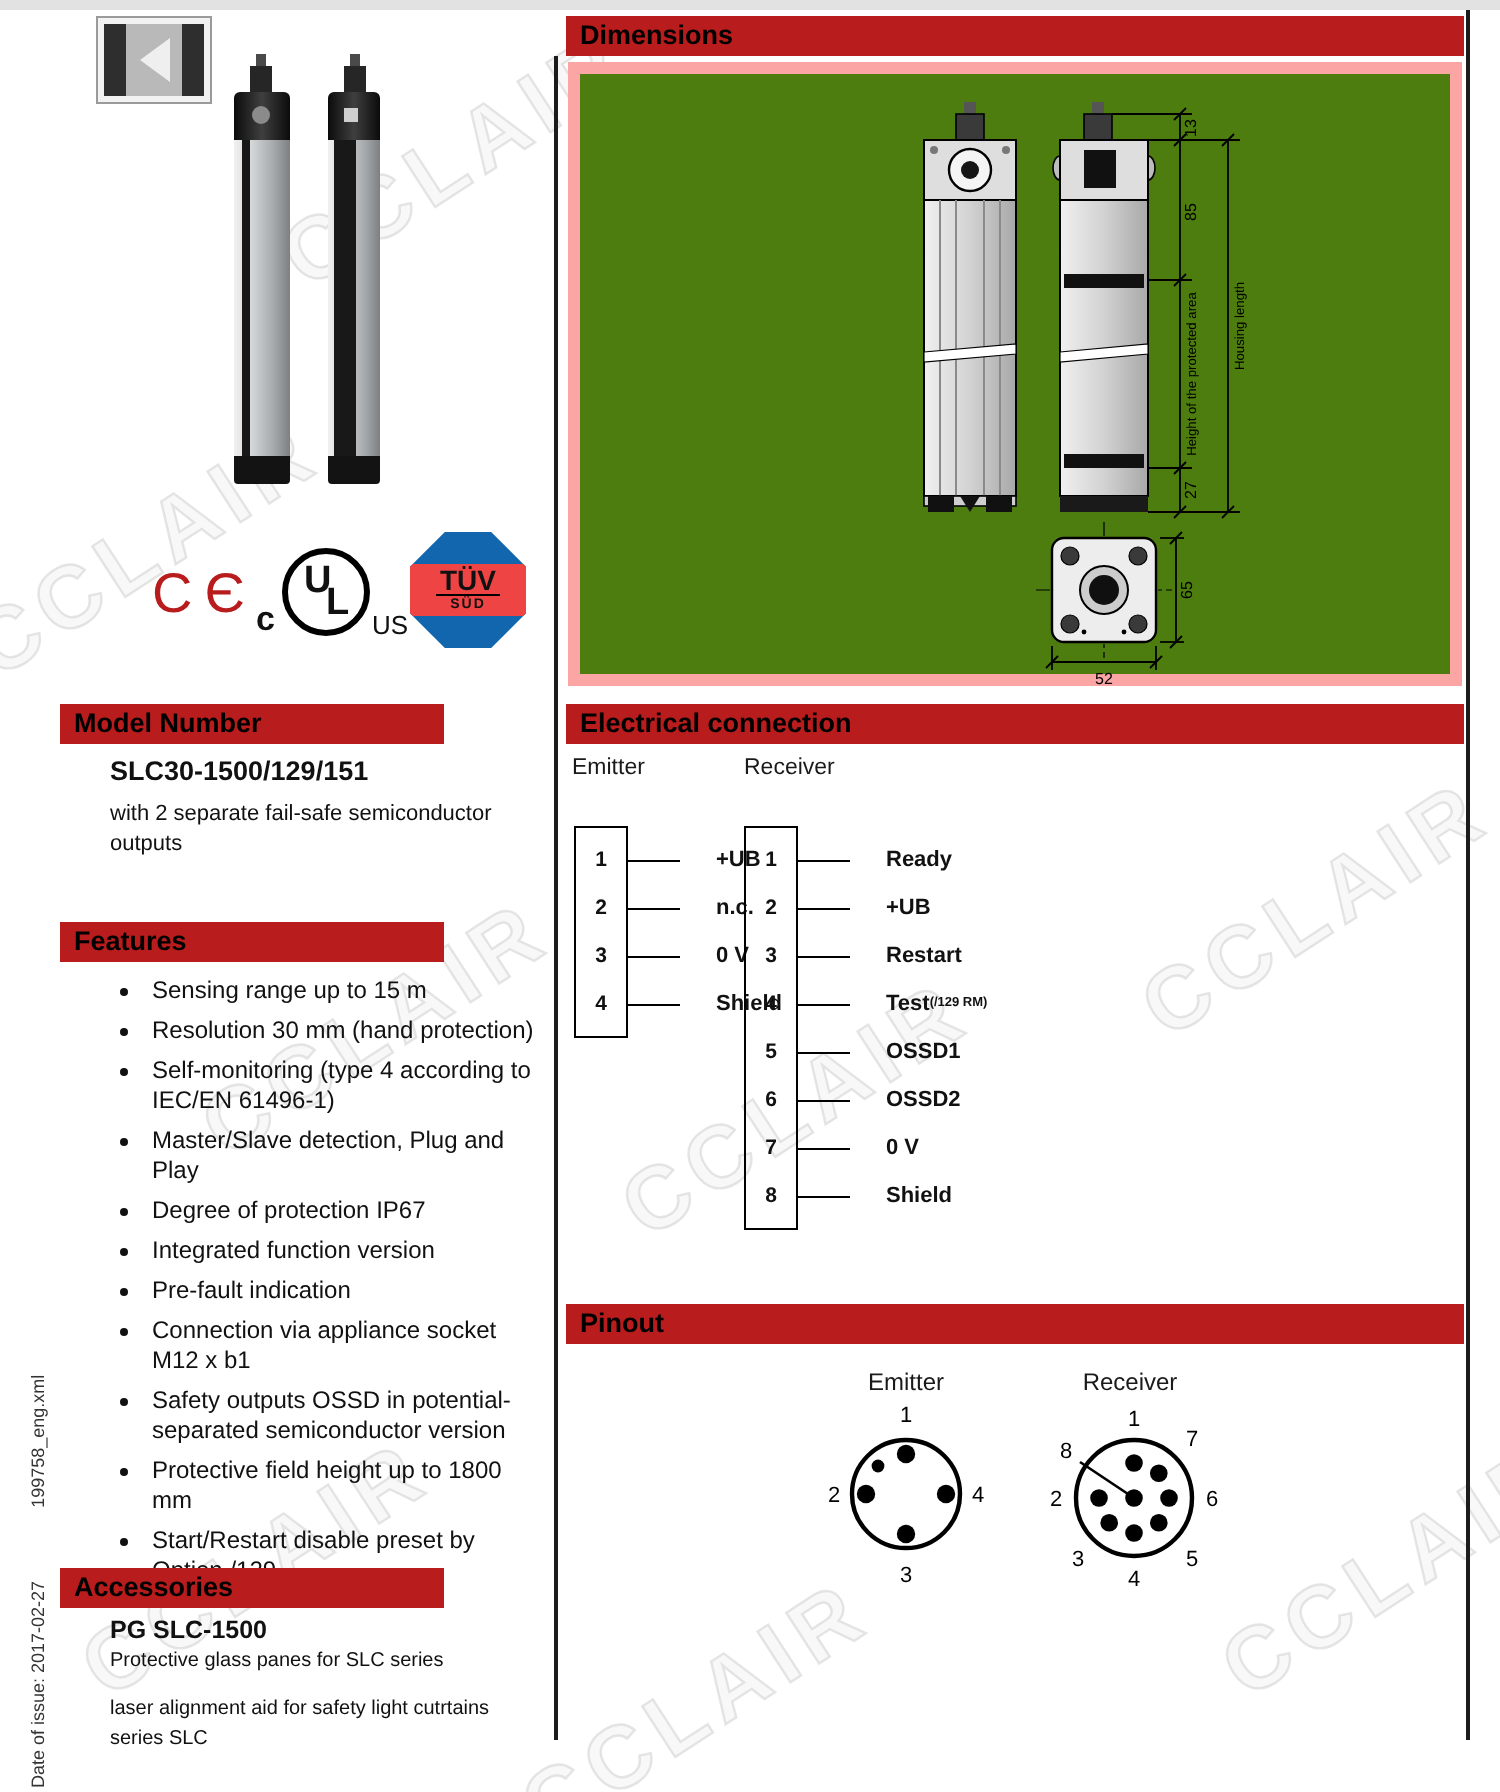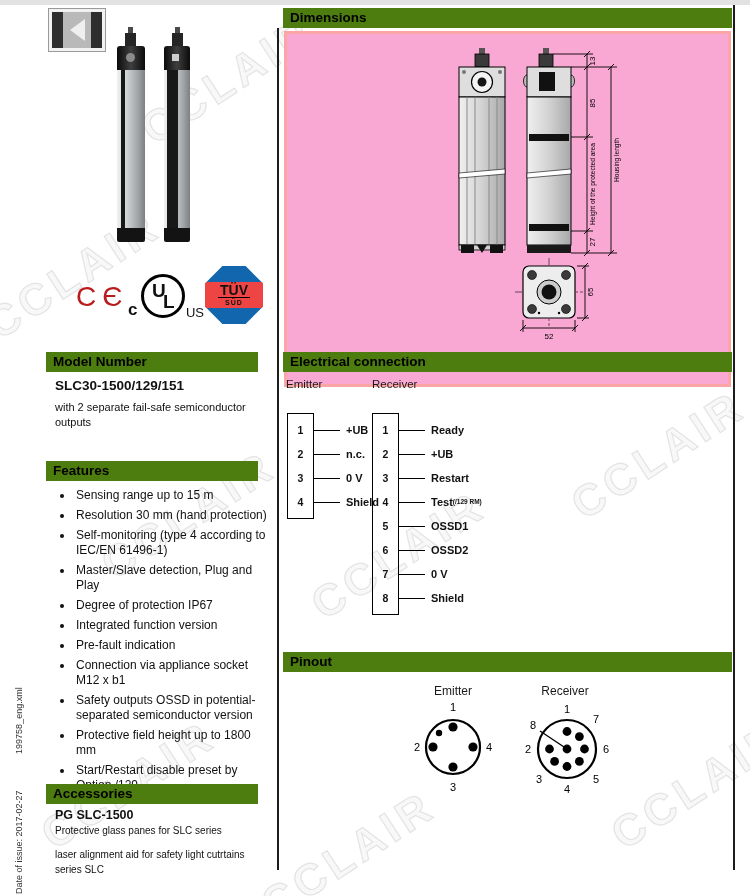--- a/index.html
+++ b/index.html
@@ -13,23 +13,23 @@
   .vline { position:absolute; width:2px; background:#1c1c1c; }
   .vline.divider { left:277px; top:28px; height:842px; }
   .vline.pageborder { left:733px; top:5px; height:865px; }
 
   
   .wm { position:absolute; font-size:44px; font-weight:bold; letter-spacing:5px;
         color:rgba(210,210,210,0.16); -webkit-text-stroke:1.2px rgba(190,190,190,0.38);
         transform:rotate(-33deg); pointer-events:none; white-space:nowrap; }
 
   
-  .secbar { position:absolute; height:20px; background:#4d7c0f; font-size:13.5px; font-weight:bold;
+  .secbar { position:absolute; height:20px; background:#b91c1c; font-size:13.5px; font-weight:bold;
             color:#000; line-height:20px; padding-left:7px; }
-  .secbar.l { left:46px; width:212px; }
+  .secbar.l { left:30px; width:192px; }
   .secbar.r { left:283px; width:449px; }
 
   
   .brand-icon { position:absolute; left:48px; top:8px; width:58px; height:44px;
                 border:1px solid #9a9a9a; background:#f2f2f2; padding:3px; display:flex; }
   .brand-icon .bar { width:11px; background:#2e2e2e; }
   .brand-icon .mid { flex:1; background:#b9b9b9; display:flex; align-items:center; justify-content:center; }
   .brand-icon .tri { width:0; height:0; border-top:11px solid transparent; border-bottom:11px solid transparent;
                      border-right:15px solid #efefef; }
 
@@ -79,32 +79,32 @@
   .acc-item { margin-bottom:9px; }
   .acc-name { font-size:12.5px; font-weight:bold; line-height:16px; }
   .acc-desc { font-size:10px; line-height:15px; }
 
   
   .sidetext { position:absolute; left:24px; bottom:2px; transform:rotate(-90deg);
               transform-origin:bottom left; font-size:9px; color:#333; white-space:nowrap; }
   .sidetext .gap { margin-left:34px; }
 
   
-  .dimbox { position:absolute; left:284px; top:31px; width:447px; height:356px;
-            border:3px solid #fca5a5; background:#f9a8d4; }
+  .dimbox { position:absolute; left:284px; top:31px; width:447px; height:312px;
+            border:6px solid #fca5a5; background:#4d7c0f; }
 
   
   .io-sublabel { position:absolute; font-size:11.5px; color:#1a1a1a; }
   .pin-diagram { position:absolute; }
   .pin-outline { position:absolute; left:0; top:-5px; width:27px; height:calc(100% + 10px);
                  border:1.6px solid #000; }
   .pin-row { display:flex; align-items:center; height:24px; position:relative; }
   .pin-num { width:27px; text-align:center; font-size:10.5px; font-weight:bold; }
   .pin-tick { width:26px; border-top:1.6px solid #000; }
-  .pin-label { font-size:11px; font-weight:bold; margin-left:6px; white-space:nowrap; }
+  .pin-label { font-size:11px; font-weight:bold; margin-left:18px; white-space:nowrap; }
   .pin-sup { font-size:6.5px; font-weight:bold; position:relative; top:-1px; }
 
   
   .pinout-label { position:absolute; top:684px; font-size:12px; text-align:center; color:#1a1a1a; }
   .pinout-svg { position:absolute; top:698px; }
 </style>
 </head>
 <body>
 
 <div class="page">

